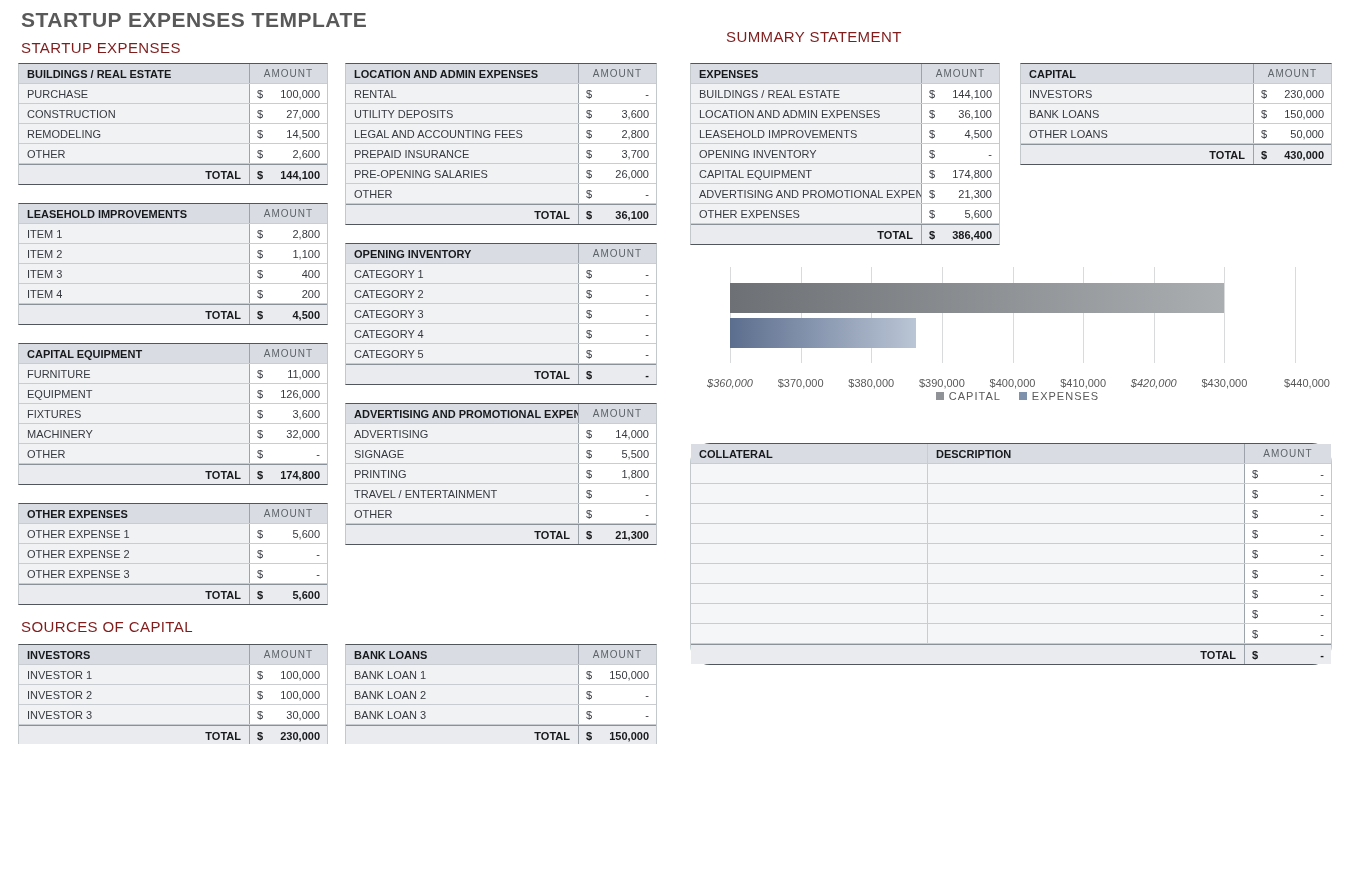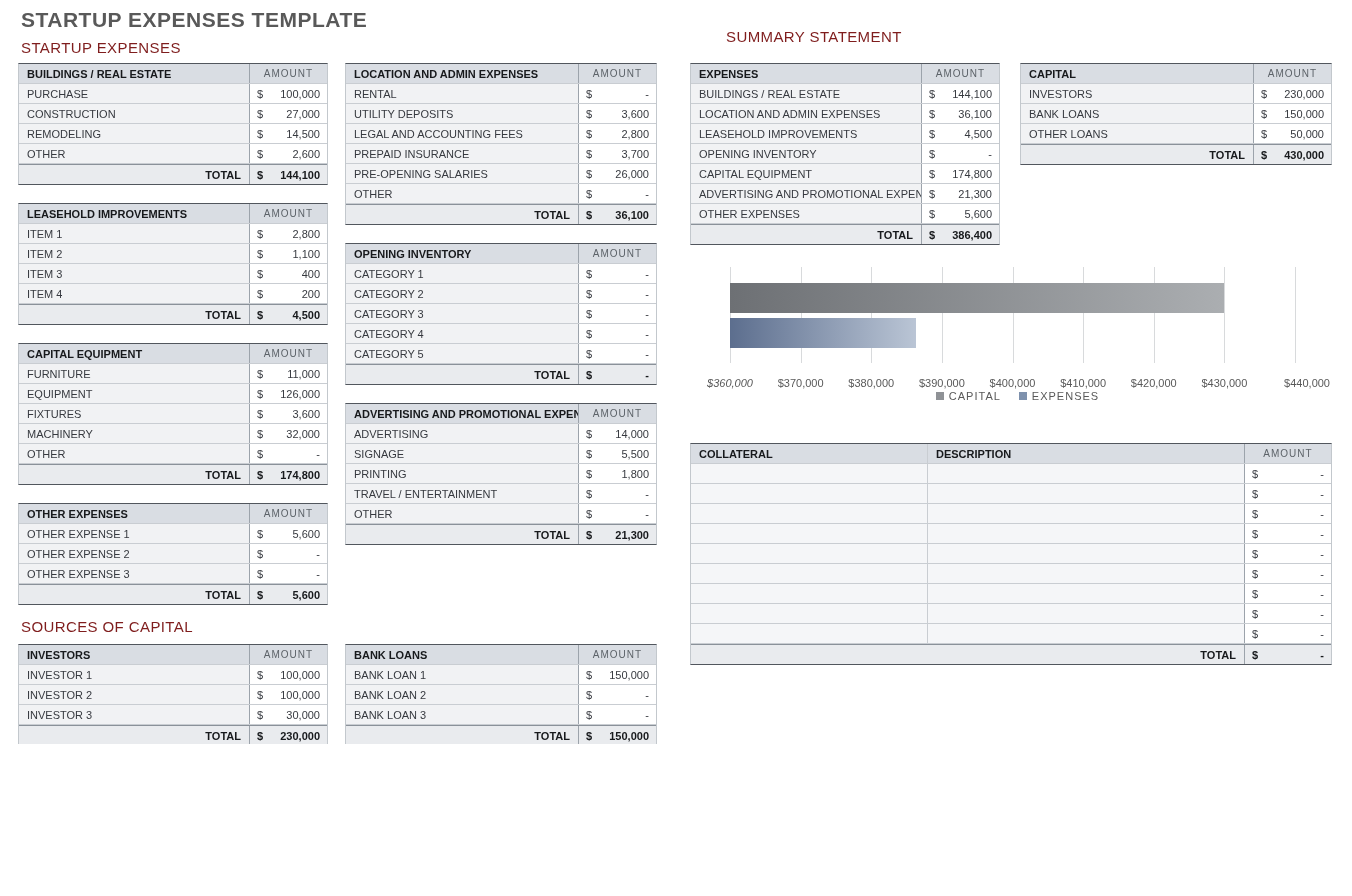--- a/index.html
+++ b/index.html
@@ -602,21 +602,21 @@
         <div class="tick-label" style="left:12.5%;">$370,000</div>
         <div class="gridline" style="left:25%;"></div>
         <div class="tick-label" style="left:25%;">$380,000</div>
         <div class="gridline" style="left:37.5%;"></div>
         <div class="tick-label" style="left:37.5%;">$390,000</div>
         <div class="gridline" style="left:50%;"></div>
         <div class="tick-label" style="left:50%;">$400,000</div>
         <div class="gridline" style="left:62.5%;"></div>
         <div class="tick-label" style="left:62.5%;">$410,000</div>
         <div class="gridline" style="left:75%;"></div>
-        <div class="tick-label" style="left:75%;">$420,000</div>
+        <div class="tick-label" style="left:75%;font-style:italic;">$420,000</div>
         <div class="gridline" style="left:87.5%;"></div>
         <div class="tick-label" style="left:87.5%;">$430,000</div>
         <div class="gridline" style="left:100%;"></div>
         <div class="tick-label" style="left:100%;text-align:right;">$440,000</div>
         <div class="bar" style="left:0; top:16px; width:87.5%;
       background:linear-gradient(to right, #6d7074, #abaeb1);"></div>
         <div class="bar" style="left:0; top:51px; width:33%;
       background:linear-gradient(to right, #5c6e8e, #bac5d5);"></div>
       </div>
     <div class="legend">
@@ -624,21 +624,21 @@
       <span class="swatch" style="background:#8f9296;"></span>
       <span>CAPITAL</span>
     </div>
         <div class="legend-item">
       <span class="swatch" style="background:#7e91ad;"></span>
       <span>EXPENSES</span>
     </div>
       </div>
   </div>
 
-  <div class="tbl tbl3" style="left:690px; top:443px; width:642px;">
+  <div class="tbl tbl3" style="left:690px; top:443px; width:642px;border-radius:20px;">
       <div class="tr th">
       <div class="tl c1">COLLATERAL</div>
       <div class="tl c2">DESCRIPTION</div>
       <div class="ta">AMOUNT</div>
     </div>
       <div class="tr">
       <div class="tl c1"></div>
       <div class="tl c2"></div>
       <div class="ta">
         <span>$</span>

